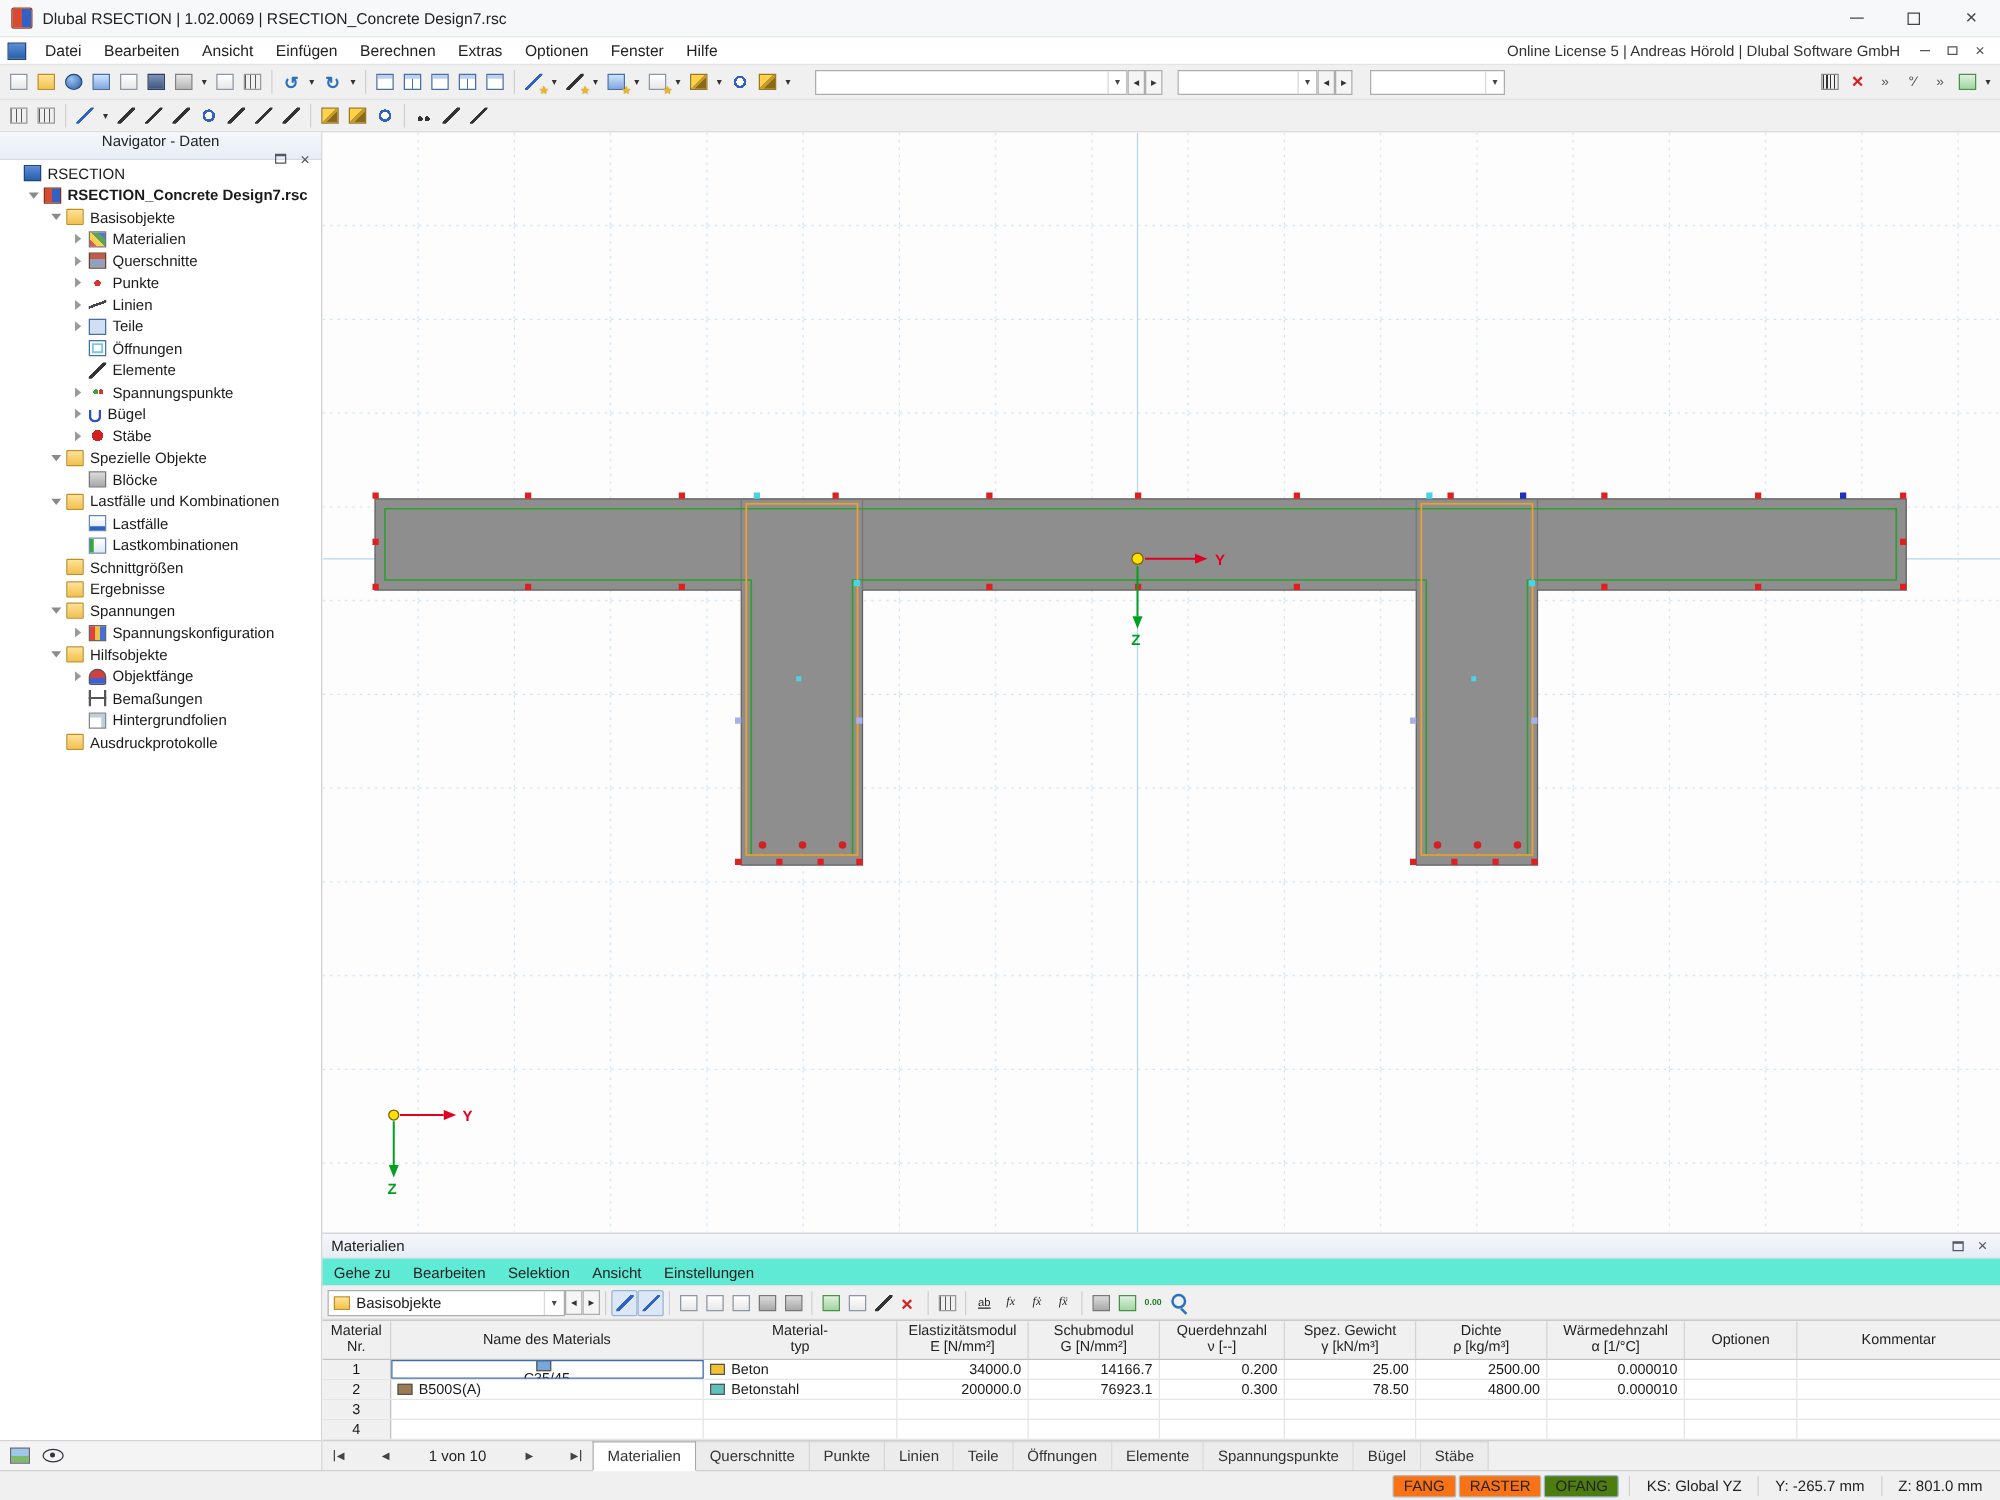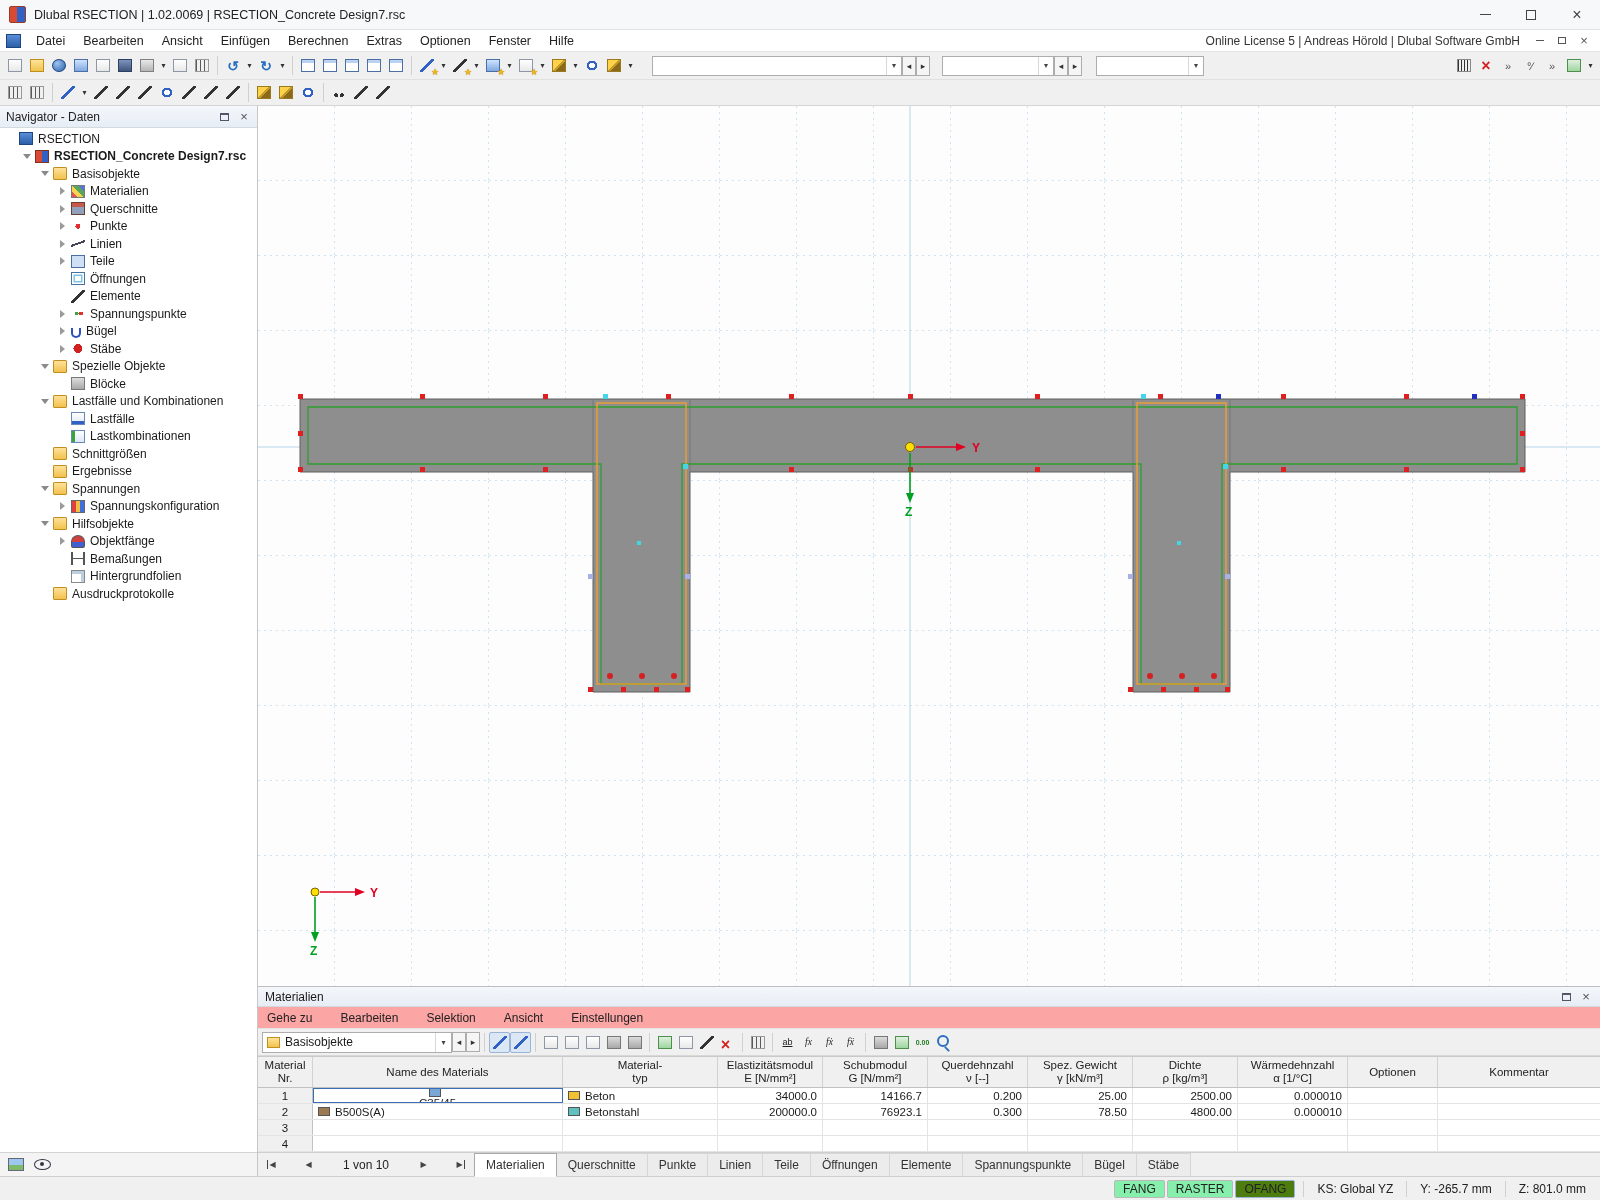--- a/index.html
+++ b/index.html
@@ -70,21 +70,21 @@
 .ic-fx1::after{content:"fẋ";font-size:9.5px;font-style:italic;font-family:"Liberation Serif",serif;color:#222;}
 .ic-fx2::after{content:"fẍ";font-size:9.5px;font-style:italic;font-family:"Liberation Serif",serif;color:#222;}
 .ic-000::after{content:"0.00";font-size:7px;color:#1f7a1f;font-weight:bold;}
 .ic-search::before{content:"";position:absolute;top:3px;left:4px;width:8px;height:8px;border:2px solid #2a6fc0;border-radius:50%;}
 .ic-search::after{content:"";position:absolute;bottom:3px;right:4px;width:6px;height:2px;background:#2a6fc0;transform:rotate(45deg);}
 .ic-ruler{background:repeating-linear-gradient(90deg,#333 0 1px,transparent 1px 3px);border:1px solid #888;}
 
 
 .main{display:flex;height:1070px;}
 .navigator{width:258px;background:#ffffff;border-right:1px solid #c6c6c6;display:flex;flex-direction:column;flex:none;}
-.nav-header{height:22px;background:linear-gradient(#f4f7fb,#e7edf5);border-bottom:1px solid #d4d9e0;display:flex;align-items:center;padding:0 6px;font-size:12px;color:#222;}
+.nav-header{height:22px;background:linear-gradient(#f4f7fb,#e7edf5);border-bottom:1px solid #d4d9e0;display:flex;align-items:center;padding:0 6px;font-size:12px;color:#222;flex-direction:column;}
 .nav-hbtns{margin-left:auto;display:flex;gap:6px;align-items:center;}
 .nav-hbtn{width:14px;height:14px;display:flex;align-items:center;justify-content:center;color:#555;}
 .nav-hbtn .floatbox{width:9px;height:8px;border:1px solid #556;border-top-width:2px;}
 .nav-hbtn.close::after{content:"×";font-size:13px;}
 .tree{flex:1;overflow:hidden;padding-top:2px;}
 .titem{height:17.5px;display:flex;align-items:center;cursor:default;}
 .lvl0{padding-left:4px;}.lvl1{padding-left:20px;}.lvl2{padding-left:38px;}.lvl3{padding-left:56px;}
 .chev{width:13px;height:13px;display:flex;align-items:center;justify-content:center;flex:none;}
 .chev.down::after{content:"";border-left:4px solid transparent;border-right:4px solid transparent;border-top:5px solid #8a8a8a;}
 .chev.right::after{content:"";border-top:4px solid transparent;border-bottom:4px solid transparent;border-left:5px solid #9a9a9a;}
@@ -117,21 +117,21 @@
 .nf-eye::after{content:"";position:absolute;left:5px;top:2px;width:4px;height:4px;border-radius:50%;background:#334;}
 
 
 .canvas-col{flex:1;display:flex;flex-direction:column;min-width:0;}
 .canvas{height:880px;position:relative;background:#fdfdfd;overflow:hidden;}
 .canvas svg{display:block;}
 
 
 .mpanel{height:166px;border-top:1px solid #bdbdbd;display:flex;flex-direction:column;background:#f0f0f0;}
 .mp-title{height:20px;background:linear-gradient(#f4f7fb,#e7edf5);border-bottom:1px solid #d4d9e0;display:flex;align-items:center;padding:0 7px;font-size:12px;}
-.mp-menu{height:22px;display:flex;align-items:center;background:#fca5a5;border-bottom:1px solid #e3e3e3;gap:10px;}
+.mp-menu{height:22px;display:flex;align-items:center;background:#5eead4;border-bottom:1px solid #e3e3e3;}
 .mp-menu .menu-item{font-size:12px;}
 .mp-toolbar{height:27px;display:flex;align-items:center;background:#f0f0f0;padding:0 4px;border-bottom:1px solid #d8d8d8;}
 .mp-combo{width:190px;height:21px;background:#fff;border:1px solid #adadad;display:flex;align-items:center;gap:5px;padding-left:4px;}
 .mp-combo .cfold{width:13px;height:11px;background:linear-gradient(#ffe49a,#f1c24d);border:1px solid #bf8f20;}
 .mp-combo .carr{margin-left:auto;width:16px;height:100%;display:flex;align-items:center;justify-content:center;border-left:1px solid #d8d8d8;}
 .mp-combo .carr::after{content:"▾";font-size:8px;color:#444;}
 .mp-tbi{width:21px;height:21px;border-radius:2px;display:flex;align-items:center;justify-content:center;position:relative;flex:none;}
 .mp-tbi>i{display:block;width:14px;height:13px;}
 .mp-tbi.pressed{background:#dbe7f5;border:1px solid #9ab4d5;}
 
@@ -168,21 +168,21 @@
 .pag-btn.first::after{content:"◀";font-size:8px;border-left:1.5px solid #444;padding-left:1px;}
 .pag-btn.prev::after{content:"◀";font-size:8px;}
 .pag-btn.next::after{content:"▶";font-size:8px;}
 .pag-btn.last::after{content:"▶";font-size:8px;border-right:1.5px solid #444;padding-right:1px;}
 .pag-label{padding:0 7px;font-size:12px;color:#222;display:flex;align-items:center;}
 .tab{padding:0 11px;display:flex;align-items:center;font-size:12px;color:#333;background:#ececec;border-right:1px solid #d6d6d6;border-top:1px solid #d6d6d6;}
 .tab.active{background:#ffffff;border:1px solid #a9a9a9;border-bottom:1px solid #fff;margin-bottom:-1px;}
 
 
 .statusbar{height:24px;background:#f0f0f0;border-top:1px solid #cfcfcf;display:flex;align-items:center;font-size:12px;color:#222;}
-.sb-toggle{height:18px;padding:0 8px;margin:0 1px;display:flex;align-items:center;border:1px solid #b8b8b8;background:#86efac;border-radius:2px;}
+.sb-toggle{height:18px;padding:0 8px;margin:0 1px;display:flex;align-items:center;border:1px solid #b8b8b8;background:#f97316;border-radius:2px;}
 .sb-toggle.on{background:#4d7c0f;border-color:#9ab4d5;text-align:center;}
 .sb-sep{width:1px;height:16px;background:#d0d0d0;margin:0 7px;}
 .sb-item{padding:0 6px;white-space:nowrap;}
 .sb-right{margin-left:auto;display:flex;align-items:center;padding-right:8px;}
 </style>
 </head>
 <body>
 
 <div class="titlebar">
   <span class="app-logo"></span>

